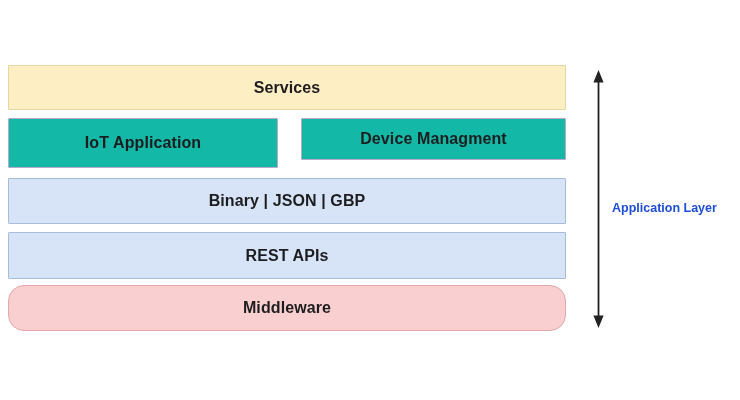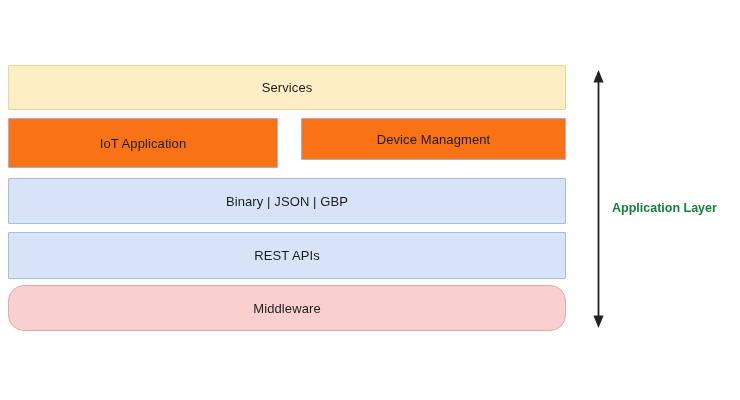--- a/index.html
+++ b/index.html
@@ -29,36 +29,36 @@
     position: absolute;
     box-sizing: border-box;
     border-width: 1px;
     border-style: solid;
     display: flex;
     align-items: center;
     justify-content: center;
     border-radius: 1px;
   }
   .layer-label {
-    font-size: 13px;
-    font-weight: normal;
+    font-size: 16px;
+    font-weight: bold;
     color: #1d1d1f;
     letter-spacing: 0.1px;
     line-height: 1;
     text-align: center;
     white-space: nowrap;
   }
 
   
   .box-services {
     background: #fdeec4;
     border-color: #e6d79f;
   }
   .box-purple {
-    background: #f97316;
+    background: #14b8a6;
     border-color: #b9a9c9;
   }
   .box-blue {
     background: #d7e4f7;
     border-color: #a5bcda;
   }
   .box-pink {
     background: #f9cfcf;
     border-color: #e3a9a9;
     border-radius: 16px;
@@ -80,21 +80,21 @@
     width: 32px;
     height: 266px;
   }
 
   #scope-label {
     position: absolute;
     left: 612px;
     top: 202px;
     font-size: 12.5px;
     font-weight: bold;
-    color: #15803d;
+    color: #1d4ed8;
     white-space: nowrap;
     line-height: 1;
   }
 </style>
 </head>
 <body>
 
 <div id="diagram-canvas">
 
   <div class="layer-box box-services" id="box-services">

